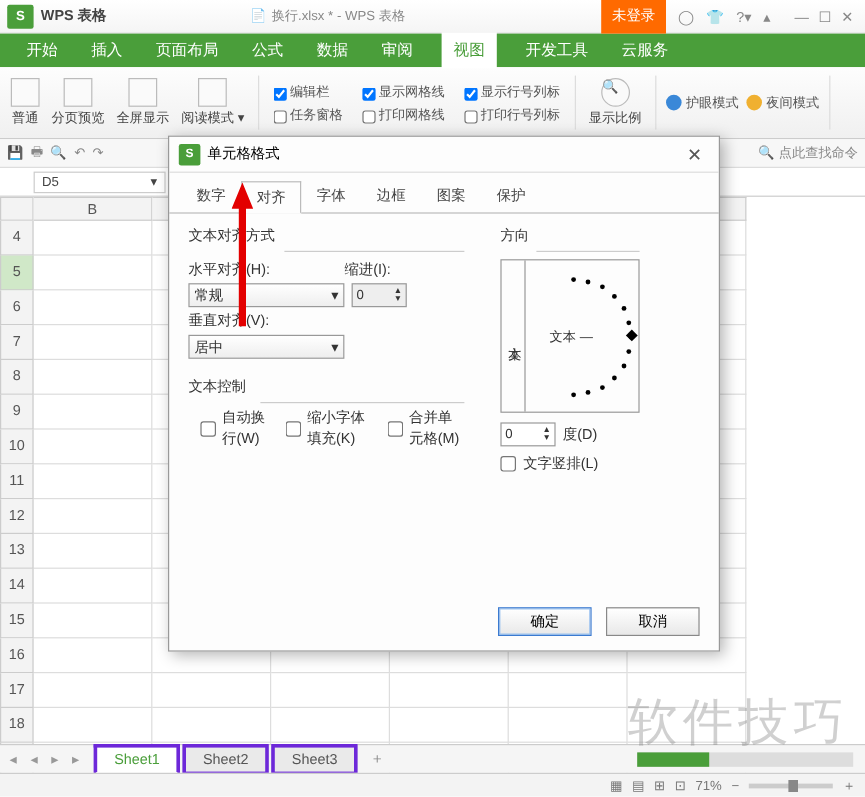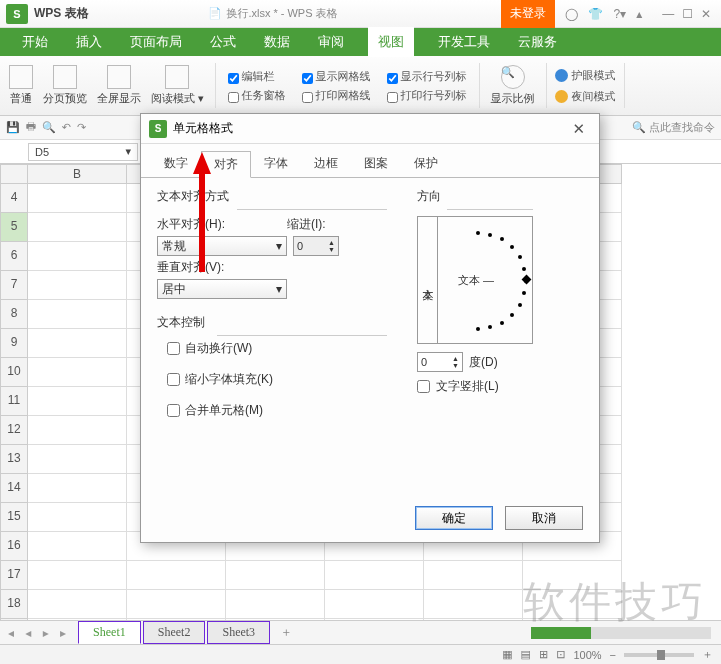--- a/index.html
+++ b/index.html
@@ -45,21 +45,21 @@
 .corner { width: 28px; border: 1px solid #ccc; background: #f3f3f3; }
 .col-head { width: 99px; border: 1px solid #ccc; border-left: none; background: #f3f3f3; text-align: center; font-size: 12px; color: #555; line-height: 18px; }
 .rows .row { display: flex; height: 29px; }
 .row-head { width: 28px; border: 1px solid #ccc; border-top: none; background: #f3f3f3; text-align: center; font-size: 12px; color: #555; line-height: 27px; }
 .cell { width: 99px; border: 1px solid #ddd; border-top: none; border-left: none; }
 .row.selected .row-head { background: #d0e8c8; }
 .row.selected .cell:first-of-type { outline: 2px solid #4a9e3a; outline-offset: -2px; }
 
 
 .sheet-tabs { position: absolute; bottom: 20px; left: 0; right: 0; height: 24px; background: #f5f5f5; border-top: 1px solid #ccc; display: flex; align-items: center; padding-left: 8px; gap: 2px; font-size: 12px; }
-.sheet-tab { padding: 3px 14px; background: #eaeaea; border: 1px solid #6d28d9; color: #555; font-family: Liberation Serif, serif; }
+.sheet-tab { padding: 3px 14px; background: #eaeaea; border: 3px solid #6d28d9; color: #555; }
 .sheet-tab.active { background: #fff; color: #4a9e3a; border-bottom-color: #fff; }
 .nav-arrows { color: #999; margin-right: 6px; letter-spacing: 4px; }
 .plus-tab { padding: 3px 8px; color: #888; }
 .sheet-scroll { margin-left: auto; width: 180px; height: 12px; background: #ddd; margin-right: 10px; position: relative; }
 .sheet-scroll::before { content:""; position:absolute; left:0; width:60px; height:12px; background:#4a9e3a; }
 
 
 .statusbar { position: absolute; bottom: 0; left: 0; right: 0; height: 20px; background: #f3f3f3; border-top: 1px solid #ccc; display: flex; align-items: center; gap: 8px; padding: 0 8px; font-size: 11px; color: #777; }
 .statusbar .spacer { flex: 1; }
 
@@ -71,21 +71,21 @@
 .dlg-tabs { display: flex; padding: 6px 10px 0 10px; border-bottom: 1px solid #bbb; font-size: 12px; align-items: center; }
 .dlg-tab { padding: 4px 12px; color: #444; border: 1px solid transparent; cursor: pointer; }
 .dlg-tab.active { border: 1px solid #bbb; border-bottom: 1px solid #fdfdfd; background: #fdfdfd; position: relative; top: 1px; }
 .dlg-body { padding: 10px 16px; display: flex; gap: 30px; font-size: 12px; color: #333; }
 .fieldset-label { margin-bottom: 4px; }
 .field-row { display: flex; align-items: center; gap: 6px; margin: 3px 0; }
 .field-row label { width: 84px; }
 .combo { width: 130px; height: 20px; border: 1px solid #999; background: linear-gradient(#fff,#eee); display: flex; align-items: center; padding: 0 4px; font-size: 12px; justify-content: space-between; }
 .spinner { width: 46px; height: 20px; border: 1px solid #999; display: flex; align-items: center; justify-content: space-between; padding: 0 3px; font-size: 11px; background:#eee; }
 .spinner.active{background:#fff;}
-.chk-list { display: flex; flex-direction: column; gap: 14px; margin-top: 4px; margin-left: 10px; }
+.chk-list { display: flex; flex-direction: row; gap: 14px; margin-top: 4px; margin-left: 10px; }
 .chk-list label { display: flex; align-items: center; gap: 5px; }
 .direction-box { border: 1px solid #999; width: 116px; height: 128px; display: flex; }
 .dir-label-col { width: 20px; display: flex; flex-direction: column; align-items: center; justify-content: center; border-right: 1px solid #999; font-size: 11px; }
 .dir-canvas { flex:1; position: relative; }
 .dot { width:4px; height:4px; background:#000; border-radius:50%; position:absolute; }
 .diamond { width:7px; height:7px; background:#000; transform: rotate(45deg); position:absolute; }
 .dir-text { position:absolute; left:20px; top:56px; font-size:11px; }
 .dlg-buttons { position: absolute; bottom: 12px; right: 16px; display: flex; gap: 12px; }
 .dlg-btn { width: 78px; height: 24px; border: 1px solid #888; background: linear-gradient(#fff,#e8e8e8); font-size: 12px; cursor: pointer; }
 .dlg-btn.primary { border: 1px solid #3b7ad0; box-shadow: 0 0 0 1px #9cc3f0 inset; }
@@ -165,21 +165,21 @@
   <div class="ribbon-checks" id="rc3">
       <label><input type="checkbox" checked="" style="">显示行号列标</label>
       <label><input type="checkbox" style="">打印行号列标</label>
     </div>
   <div class="ribbon-sep"></div>
   <div class="ribbon-group">
       <div class="ribbon-icon" style="border-radius:50%;">🔍</div>
       <span>显示比例</span>
     </div>
   <div class="ribbon-sep"></div>
-  <div style="display:flex;flex-direction:column;gap:6px;font-size:11px;color:#555;">
+  <div style="display:flex;flex-direction:row;gap:6px;font-size:11px;color:#555;">
     <div class="small-icon-row">
         <span class="small-toggle" style="background:#3a88d8;"></span>
         <span>护眼模式</span>
       </div>
     <div class="small-icon-row">
         <span class="small-toggle" style="background:#f0b030;"></span>
         <span>夜间模式</span>
       </div>
   </div>
   <div class="ribbon-sep"></div>
@@ -468,21 +468,21 @@
   <div class="plus-tab">＋</div>
   <div class="sheet-scroll"></div>
 </div>
 
 <div class="statusbar">
   <span class="spacer"></span>
   <span>▦</span>
   <span>▤</span>
   <span>⊞</span>
   <span>⊡</span>
-  <span>100%</span>
+  <span>71%</span>
   <span>−</span>
   <span style="width:70px;height:4px;background:#ccc;display:inline-block;position:relative;">
       <span style="position:absolute;left:33px;top:-3px;width:8px;height:10px;background:#888;"></span>
     </span>
   <span>＋</span>
 </div>
 
 <div class="watermark">软件技巧</div>
 
 </body></html>

